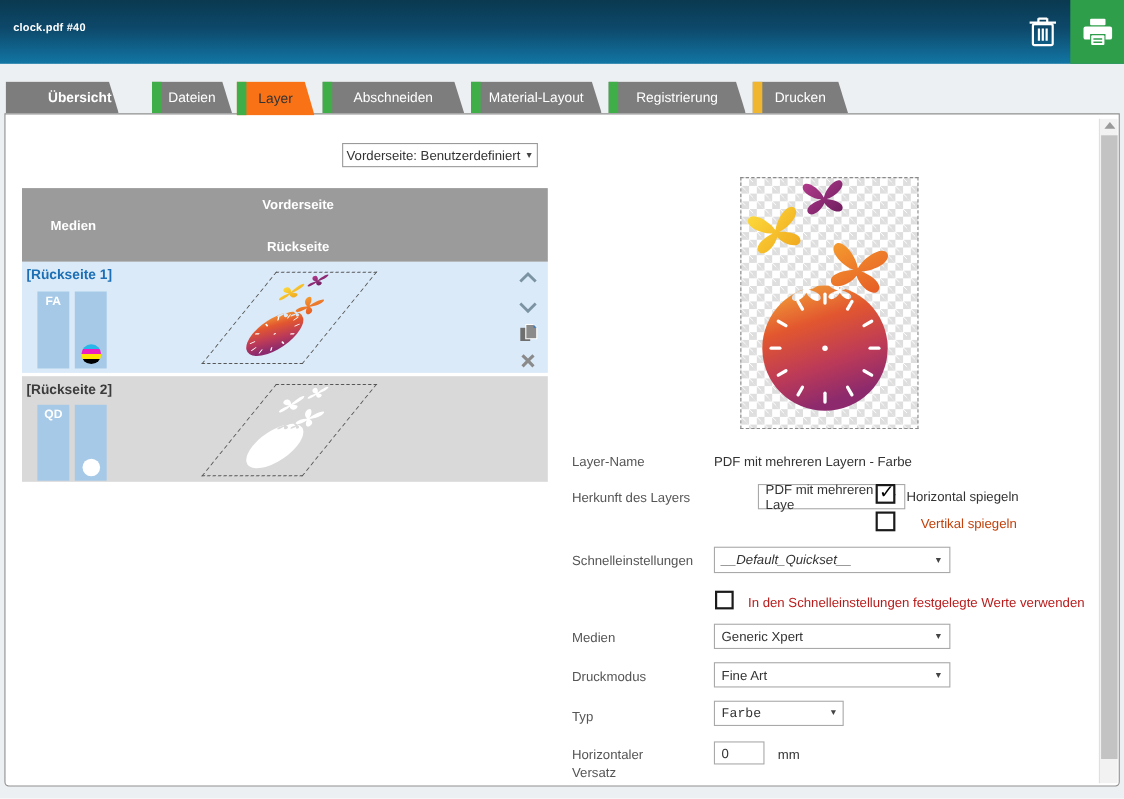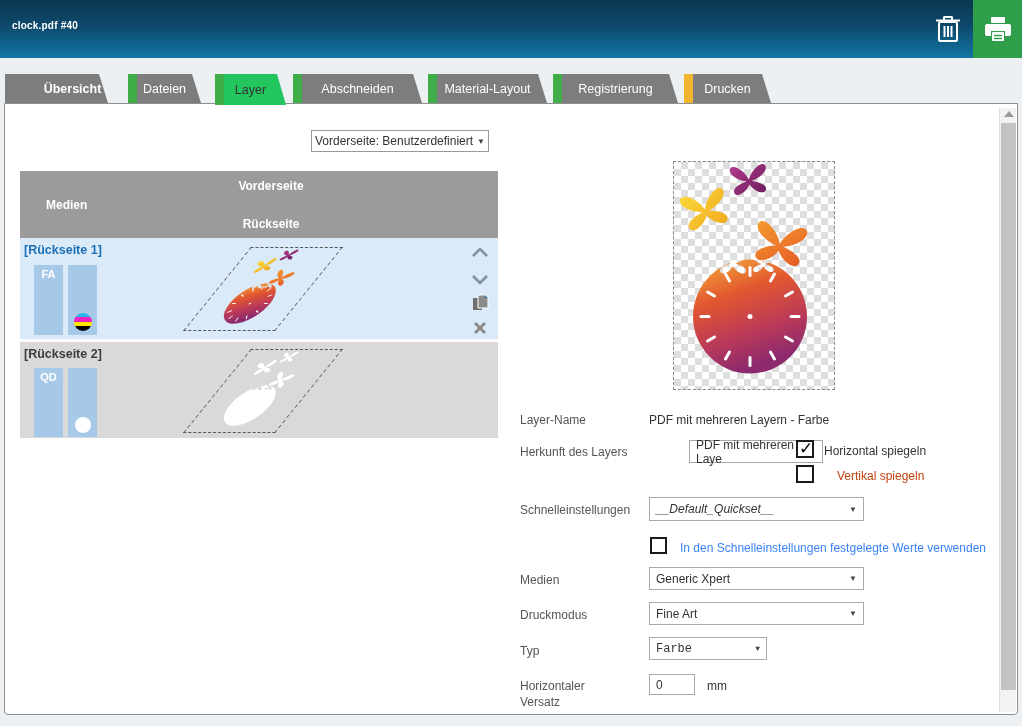--- a/index.html
+++ b/index.html
@@ -27,21 +27,21 @@
   .tab {
     position:absolute; top:74px; height:29px;
     background:#7d7d7d; color:#fff; font-size:12.5px;
     clip-path:polygon(0 0, calc(100% - 9px) 0, 100% 100%, 0 100%);
     display:flex; align-items:center; justify-content:center;
     cursor:pointer; z-index:1;
   }
   .tab .bar { position:absolute; left:0; top:0; width:9px; height:100%; }
   .tab.first { font-weight:bold; }
   .tab.active {
-    background:#22c55e; color:#333; height:31px; z-index:3; font-weight:normal;
+    background:#f97316; color:#333; height:31px; z-index:3; font-weight:normal;
   }
   
   .panel {
     position:absolute; left:4px; top:103px; width:1014px; height:612px;
     background:#fff; border:1px solid #8f8f8f;
     border-radius:0 0 4px 4px; z-index:2;
   }
   .align-select {
     position:absolute; left:306px; top:26px; width:178px; height:22px;
     border:1px solid #9a9a9a; background:#fff; font-size:12px; color:#333;
@@ -225,21 +225,21 @@
         <line x1="10" y1="20.5" x2="18" y2="20.5" stroke="#2e9e4b" stroke-width="1.4"></line>
         <line x1="10" y1="23.5" x2="18" y2="23.5" stroke="#2e9e4b" stroke-width="1.4"></line>
       </svg>
     </span>
   </button>
 </div>
 
 <div class="tab first" style="left:5px; width:103px;padding-left:32px;">
   <span>Übersicht</span>
 </div>
-<div class="tab" style="left:128px; width:73px;">
+<div class="tab" style="left:138px; width:73px;">
   <span class="bar" style="background:#3fae49"></span>
   <span>Dateien</span>
 </div>
 <div class="tab active" style="left:215px; width:71px;">
   <span class="bar" style="background:#3fae49"></span>
   <span>Layer</span>
 </div>
 <div class="tab" style="left:293px; width:129px;">
   <span class="bar" style="background:#3fae49"></span>
   <span>Abschneiden</span>
@@ -345,21 +345,21 @@
   <span class="cbox" style="left:791px; top:361px;"></span>
   <span class="flabel" style="left:832px; top:365px; color:#c2410c;">Vertikal spiegeln</span>
 
   <span class="flabel" style="left:515px; top:399px;">Schnelleinstellungen</span>
   <div class="fselect italic" style="left:644px; top:393px; width:215px; height:24px;">
     <span class="val">__Default_Quickset__</span>
     <span class="caret">▼</span>
   </div>
 
   <span class="cbox small" style="left:645px; top:433px;"></span>
-  <span class="flabel" style="left:675px; top:437px; color:#3b82f6;">In den Schnelleinstellungen festgelegte Werte verwenden</span>
+  <span class="flabel" style="left:675px; top:437px; color:#b91c1c;">In den Schnelleinstellungen festgelegte Werte verwenden</span>
 
   <span class="flabel" style="left:515px; top:469px;">Medien</span>
   <div class="fselect" style="left:644px; top:463px; width:215px;">
     <span class="val">Generic Xpert</span>
     <span class="caret">▼</span>
   </div>
 
   <span class="flabel" style="left:515px; top:504px;">Druckmodus</span>
   <div class="fselect" style="left:644px; top:498px; width:215px;">
     <span class="val">Fine Art</span>

